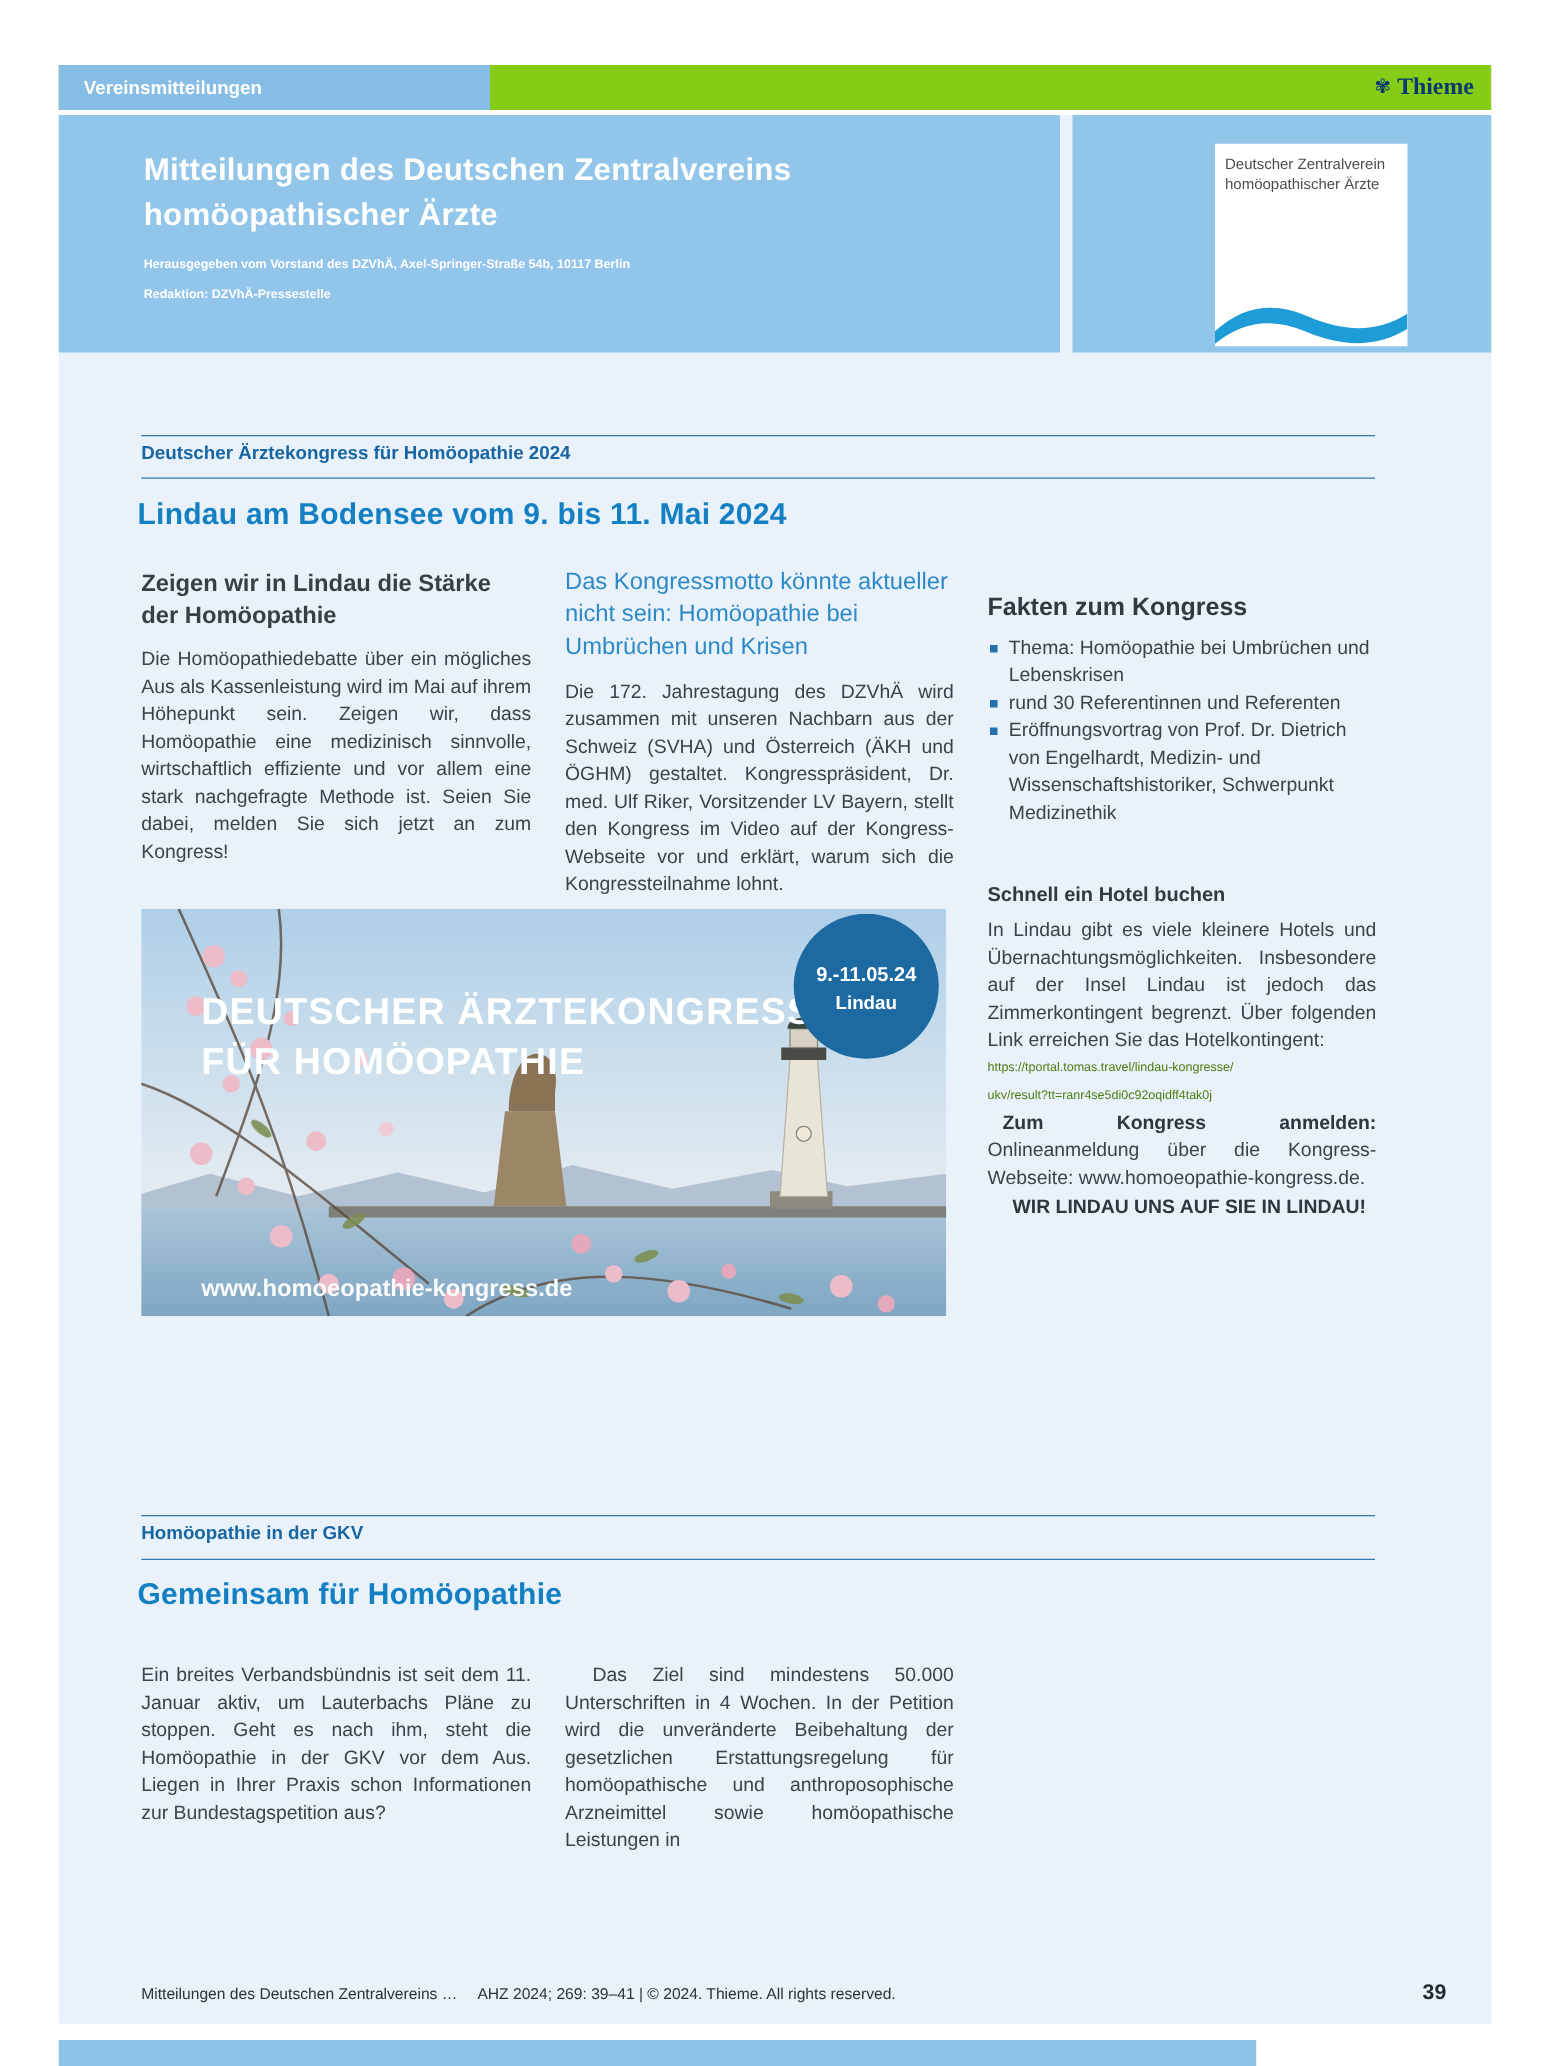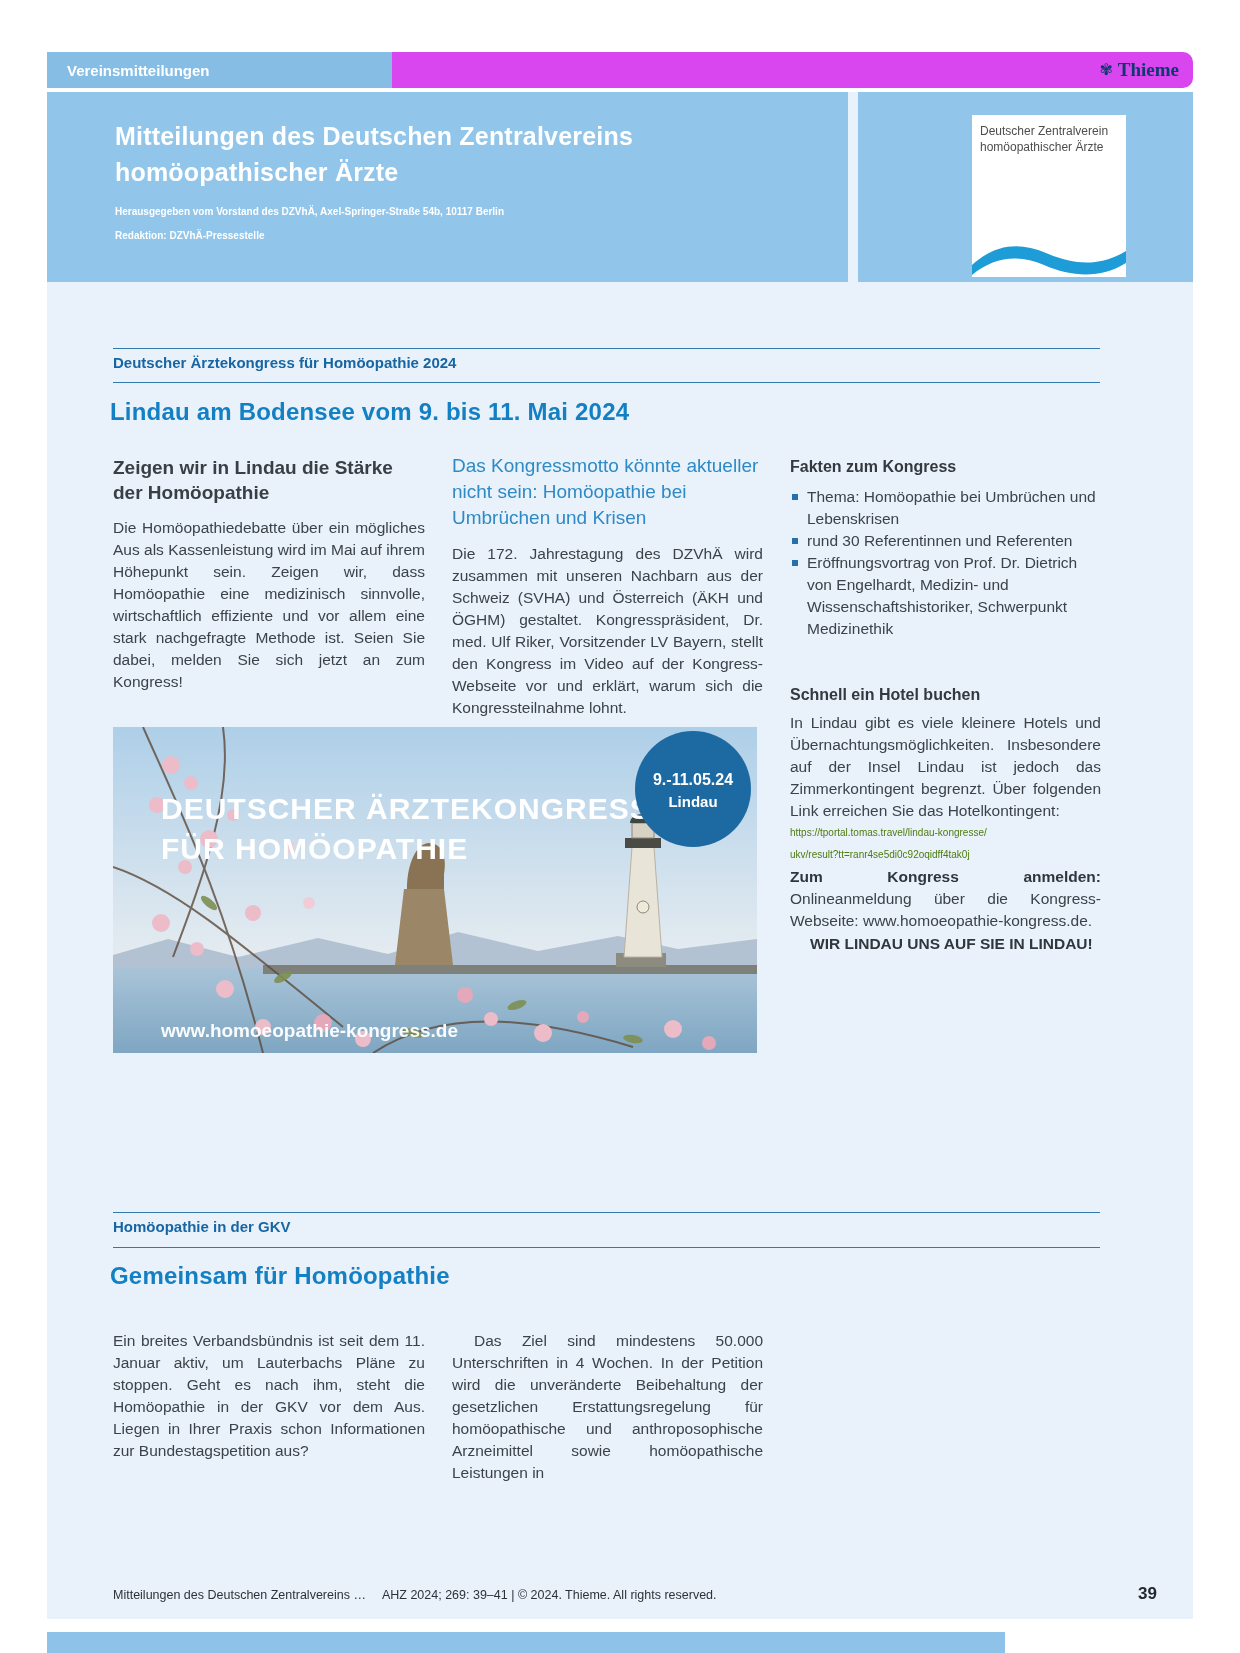--- a/index.html
+++ b/index.html
@@ -1,19 +1,19 @@
 <!DOCTYPE html>
 <html lang="de"><head>
 <meta charset="utf-8">
 <style>
   html,body{margin:0;padding:0;background:#ffffff;}
   #page{position:relative;width:1240px;height:1653px;background:#ffffff;
         font-family:"Liberation Sans","DejaVu Sans",sans-serif;overflow:hidden;}
   
-  .topbar{position:absolute;left:47px;top:52px;width:1146px;height:36px;background:#d946ef;border-radius:10px;}
+  .topbar{position:absolute;left:47px;top:52px;width:1146px;height:36px;background:#84cc16;}
   .topbar .seg-dark{position:absolute;left:0;top:0;width:345px;height:36px;background:#86bde5;
         display:flex;align-items:center;padding-left:20px;box-sizing:border-box;}
   .topbar .seg-dark span{color:#ffffff;font-weight:bold;font-size:15px;}
   .thieme{position:absolute;right:14px;top:0;height:36px;display:flex;align-items:center;gap:5px;}
   .thieme .mark{color:#0b3a6e;font-size:16px;line-height:1;}
   .thieme .word{color:#0b3a6e;font-family:"Liberation Serif","DejaVu Serif",serif;font-weight:bold;font-size:19px;}
   
   .page-tint{position:absolute;left:47px;top:92px;width:1146px;height:1527px;background:#e9f1fa;}
   
   .masthead{position:absolute;left:47px;top:92px;width:801px;height:190px;background:#92c5ea;box-sizing:border-box;}
@@ -28,28 +28,28 @@
   .rule{position:absolute;left:113px;width:987px;height:0;border-top:1px solid #3379ad;}
   .kicker{position:absolute;left:113px;width:987px;color:#1766a3;font-weight:bold;font-size:15px;}
   .art-title{position:absolute;left:110px;width:987px;color:#1480c4;font-weight:bold;font-size:24px;letter-spacing:.2px;}
   
   .cols{position:absolute;left:113px;width:997px;display:flex;gap:27px;align-items:flex-start;}
   .col{width:312px;box-sizing:border-box;}
   .col.c2,.col.c3{width:311px;}
   .body-t{margin:0;color:#3b4349;font-size:15.5px;line-height:22px;text-align:justify;}
   .h-dark{margin:5px 0 12px 0;color:#383f45;font-size:19px;line-height:25px;font-weight:bold;}
   .h-blue{margin:3px 0 12px 0;color:#2d8ac6;font-size:19px;line-height:26px;font-weight:normal;}
-  .h-fact{margin:8px 0 10px 0;color:#33393f;font-size:16px;font-weight:bold;}
+  .h-fact{margin:25px 0 10px 0;color:#33393f;font-size:20px;font-weight:bold;}
   .facts-list{list-style:none;margin:0;padding:0;}
   .facts-list li{display:flex;gap:9px;margin:0 0 0 2px;color:#3b4349;font-size:15.5px;line-height:22px;}
   .facts-list .sq{flex:0 0 6px;width:6px;height:6px;margin-top:8px;background:#2470ad;}
   .h-hotel{margin:46px 0 8px 0;color:#33393f;font-size:16px;font-weight:bold;}
   .url-t{margin:0;color:#4d7c0f;font-size:10px;line-height:22px;word-break:break-all;}
   .reg-t{margin:0;color:#3b4349;font-size:15.5px;line-height:22px;text-align:justify;}
-  .reg-t strong{color:#2f363c;}
+  .reg-t strong{color:#2f363c;margin-left:12px;}
   .closing{margin:0;color:#2f363c;font-size:15.5px;line-height:24px;font-weight:bold;text-indent:20px;}
   .indent{text-indent:22px;}
   
   .photo{position:absolute;left:113px;top:727px;width:644px;height:326px;}
   
   .footer{position:absolute;left:113px;top:1588px;display:flex;gap:16px;color:#2c3338;font-size:12.5px;}
   .pagenum{position:absolute;left:1090px;top:1584px;width:67px;text-align:right;color:#23292e;font-size:17px;font-weight:bold;}
   .next-page-bar{position:absolute;left:47px;top:1632px;width:958px;height:21px;background:#8ec2e8;}
 </style>
 </head>

